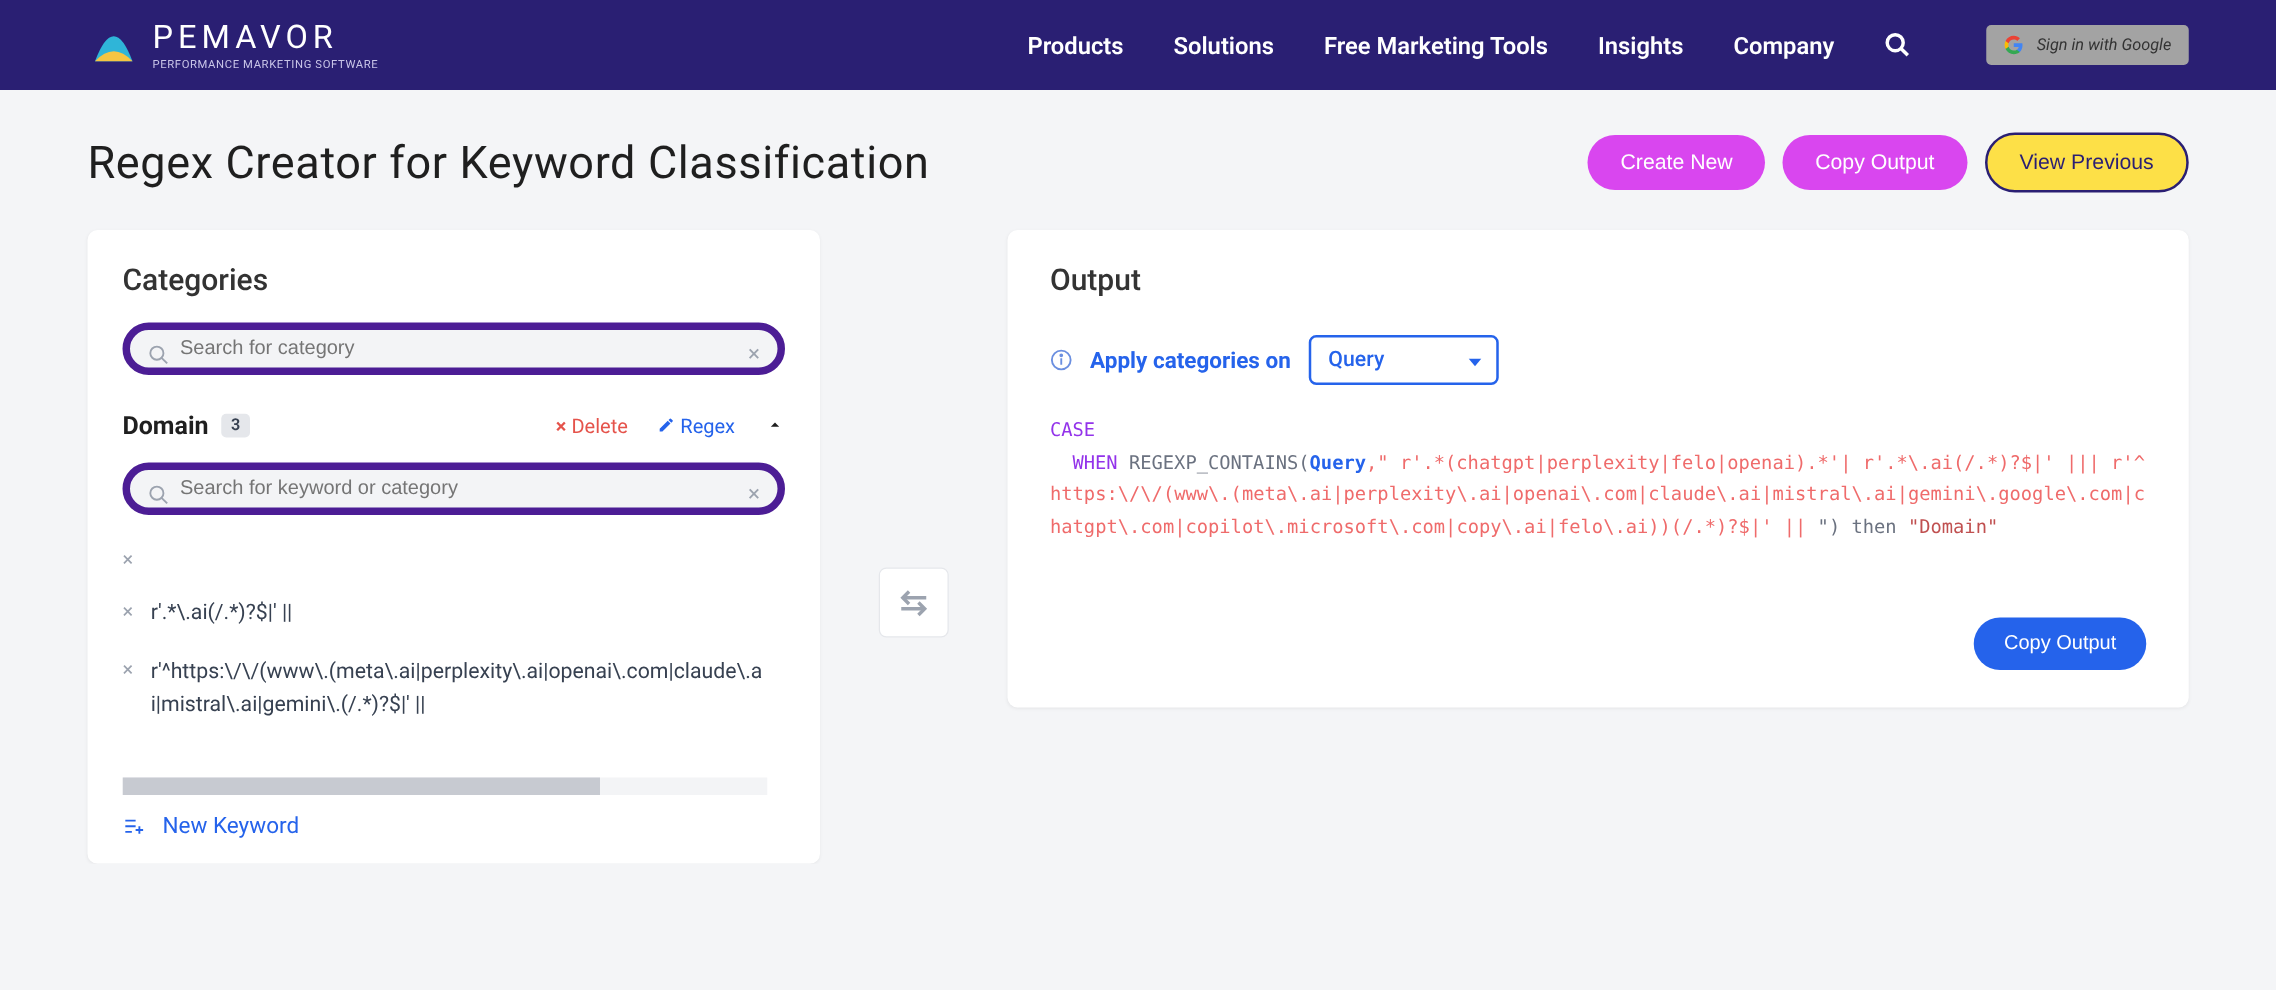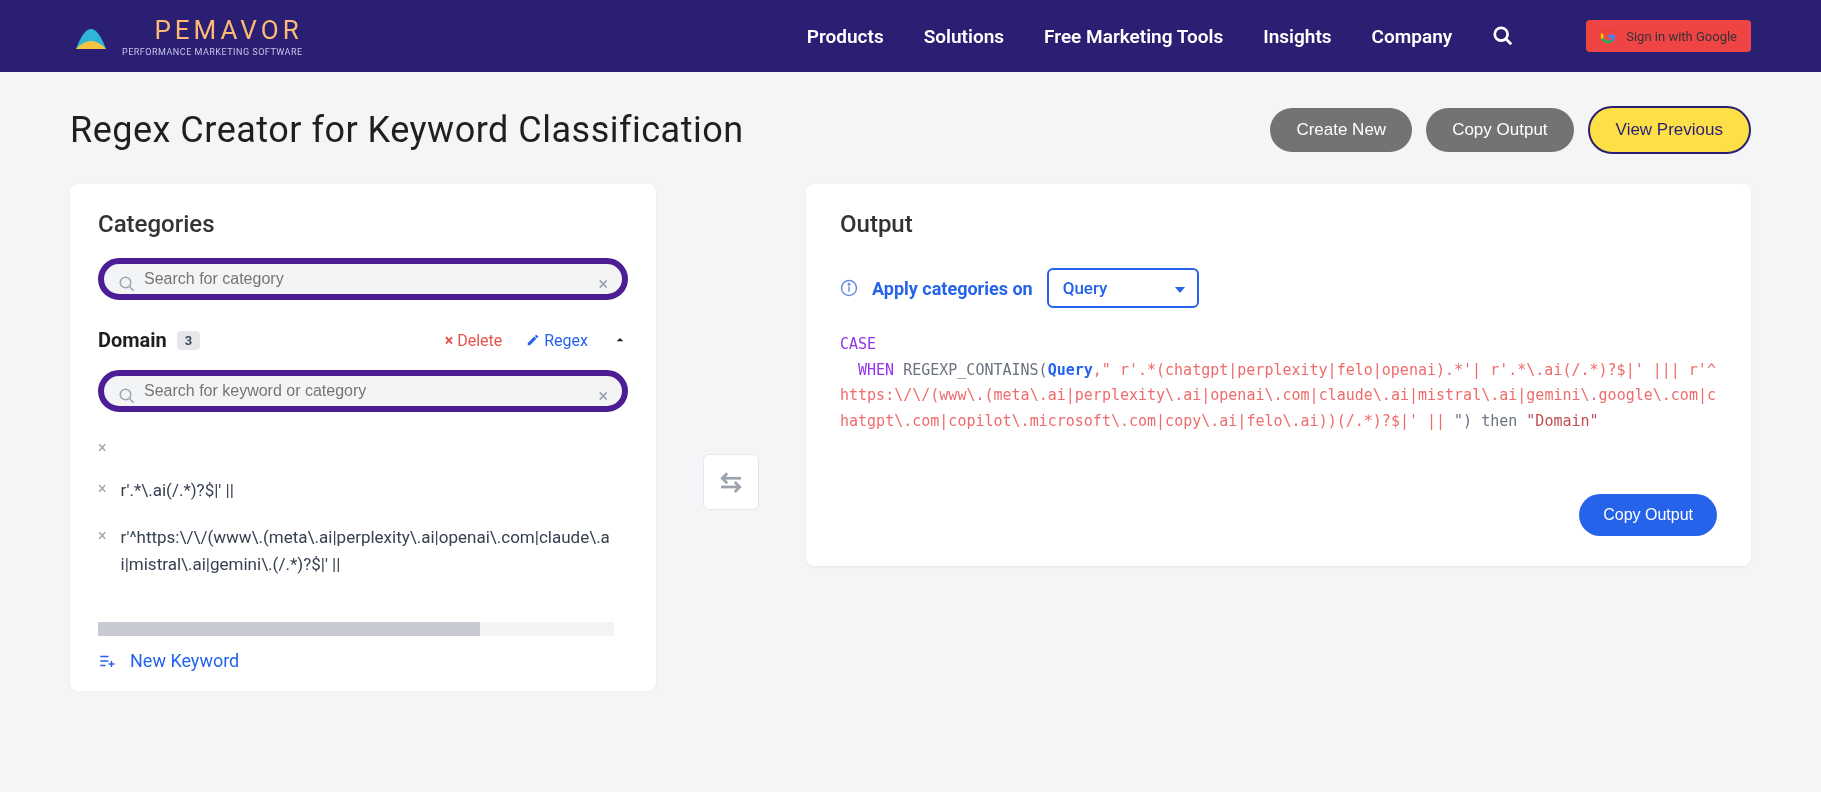--- a/index.html
+++ b/index.html
@@ -3,34 +3,34 @@
 <meta charset="utf-8">
 <style>
   * { box-sizing: border-box; margin: 0; padding: 0; }
   body { font-family: -apple-system, BlinkMacSystemFont, "Segoe UI", Roboto, Arial, sans-serif; background: #f4f5f7; color: #222; width: 1821px; }
   
   
   .header { background: #2a1f73; height: 72px; display: flex; align-items: center; padding: 0 70px 0 70px; }
   .logo-wrap { display: flex; align-items: center; gap: 10px; }
   .logo-mark { width: 42px; height: 42px; position: relative; }
   .logo-text { display: flex; flex-direction: column; }
-  .logo-text .brand { font-size: 26px; letter-spacing: 4px; color: #fdba74; font-weight: 400; text-align: right; }
+  .logo-text .brand { font-size: 26px; letter-spacing: 4px; color: #ffffff; font-weight: 400; }
   .logo-text .tag { font-size: 9px; letter-spacing: 0.5px; color: #c9c5e8; margin-top: 2px; }
   .nav { margin-left: auto; display: flex; align-items: center; gap: 40px; }
   .nav a { color: #fff; text-decoration: none; font-size: 19px; font-weight: 600; }
   .search-icon { color: #fff; cursor: pointer; }
-  .google-btn { background: #ef4444; border-radius: 4px; padding: 8px 14px; display: flex; align-items: center; gap: 10px; cursor: pointer; font-size: 13px; color: #333; margin-left: 32px; }
+  .google-btn { background: #a3a3a3; border-radius: 4px; padding: 8px 14px; display: flex; align-items: center; gap: 10px; cursor: pointer; font-size: 13px; color: #333; margin-left: 20px; font-style: italic; }
   .g-icon { width: 16px; height: 16px; display:inline-block; }
 
   
   .pagebar { display: flex; align-items: center; padding: 34px 70px 0 70px; }
   .page-title { font-size: 36px; font-weight: 400; color: #1f1f1f; letter-spacing: 0.5px; }
   .pagebar .spacer { flex: 1; }
   .btn { border-radius: 24px; padding: 12px 26px; font-size: 17px; font-weight: 500; cursor: pointer; border: none; }
-  .btn-primary { background: #737373; color: #fff; }
+  .btn-primary { background: #d946ef; color: #fff; }
   .btn-outline { background: #fde047; color: #2a1f73; border: 2px solid #2a1f73; }
   .pagebar-btns { display:flex; gap: 14px; align-items: center; }
 
   
   .cols { display: flex; padding: 30px 70px 0 70px; gap: 0; align-items: flex-start; }
   .card { background: #fff; border-radius: 8px; box-shadow: 0 1px 3px rgba(0,0,0,0.06); }
   .card-left { width: 586px; padding: 26px 28px 20px 28px; }
   .mid { width: 150px; display:flex; justify-content:center; padding-top: 270px; }
   .swap-box { width: 56px; height: 56px; background:#fff; border:1px solid #e5e7eb; border-radius:6px; display:flex; flex-direction:column; justify-content:center; align-items:center; color:#9ca3af; gap: -4px; }
   .card-right { flex:1; padding: 26px 34px 30px 34px; }

